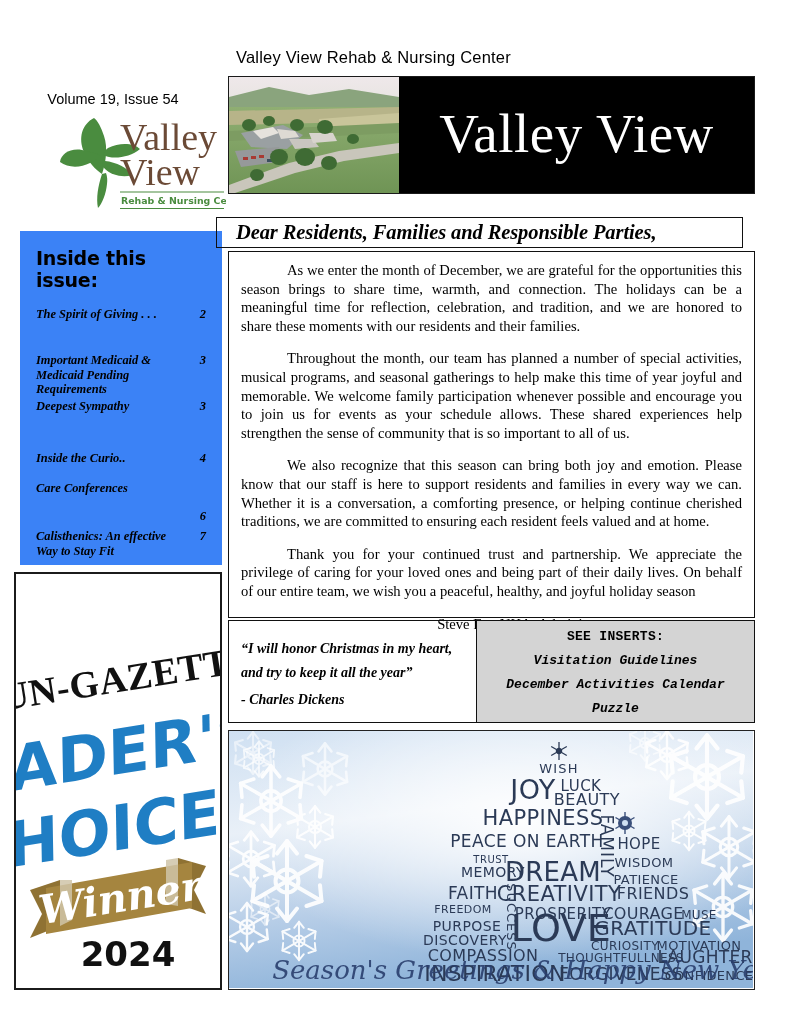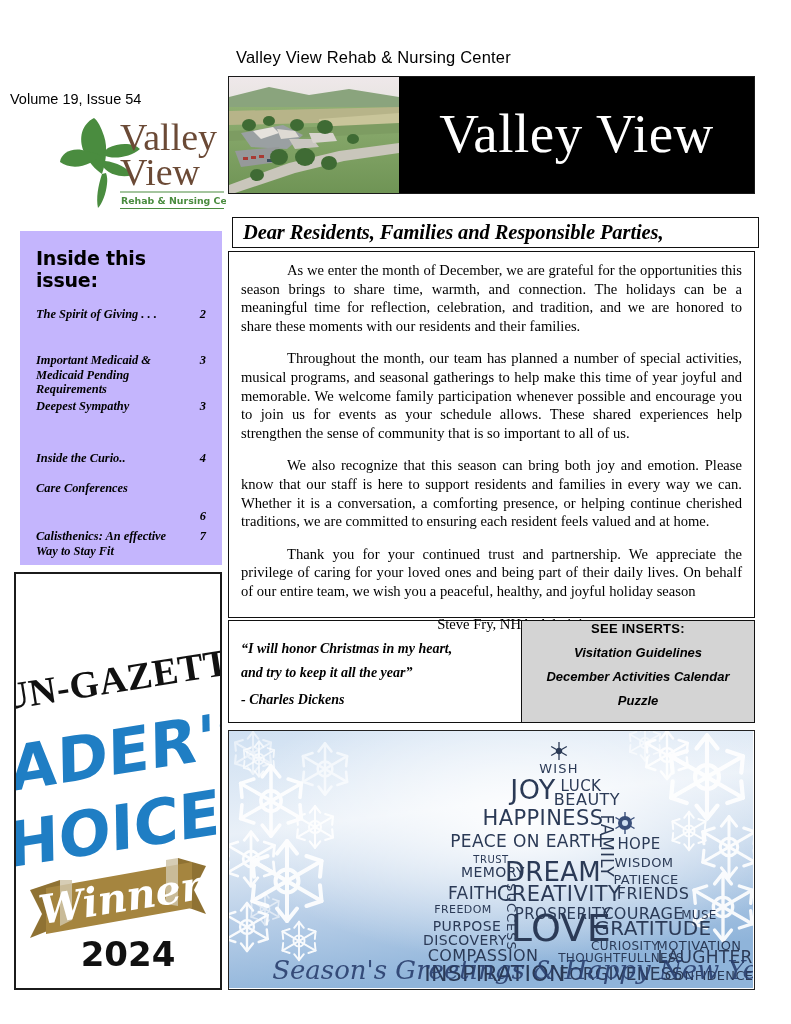--- a/index.html
+++ b/index.html
@@ -31,39 +31,39 @@
     width: 226px;
     text-align: center;
     font-size: 17px;
     letter-spacing: 0.4px;
     color: #000;
   }
   #issue-volume {
     position: absolute;
     left: 0; top: 91px;
     width: 226px;
+    text-align: center;
     font-size: 14.5px;
     color: #000;
-    margin-left: 10px;
   }
 
   
   #logo {
     position: absolute;
     left: 58px; top: 112px;
     width: 168px; height: 100px;
   }
   #logo svg { display:block; }
 
   
   #toc-box {
     position: absolute;
     left: 20px; top: 231px;
     width: 202px; height: 334px;
-    background: #c4b5fd;
+    background: #3b82f6;
     box-sizing: border-box;
     padding: 12px 14px 0 14px;
   }
   #toc-title {
     font-family: "DejaVu Sans", sans-serif;
     font-weight: bold;
     font-size: 19px;
     color: #000;
     margin: 4px 0 16px 2px;
     letter-spacing: -0.2px;
@@ -140,27 +140,27 @@
     display: flex;
     align-items: center;
     justify-content: center;
     letter-spacing: 0.5px;
     padding-bottom: 4px;
   }
 
   
   #letter-heading {
     position: absolute;
-    left: 232px; top: 217px;
+    left: 216px; top: 217px;
     width: 527px; height: 31px;
     border: 1.5px solid #111;
     box-sizing: border-box;
     display: flex;
     align-items: center;
-    padding-left: 10px;
+    padding-left: 19px;
     font-family: "Liberation Serif", serif;
     font-style: italic;
     font-weight: bold;
     font-size: 20.5px;
     letter-spacing: -0.1px;
   }
 
   
   #letter-body {
     position: absolute;
@@ -208,27 +208,28 @@
   }
   #quote-attr {
     display: block;
     text-align: left;
     padding-right: 22px;
     margin-top: 3px;
   }
   #inserts-box {
     position: absolute;
     right: 0; top: 0;
-    width: 233px;
+    width: 278px;
     height: 100%;
     background: #d4d4d4;
     border-left: 1.5px solid #111;
     box-sizing: border-box;
     text-align: center;
-    font-family: Liberation Sans, sans-serif;
+    padding-top: 8px;
+    font-family: Liberation Mono, monospace;
   }
   #inserts-title {
     font-weight: bold;
     font-size: 13px;
     letter-spacing: 0.3px;
     margin-bottom: 9px;
   }
   .insert-item {
     font-style: italic;
     font-weight: bold;

